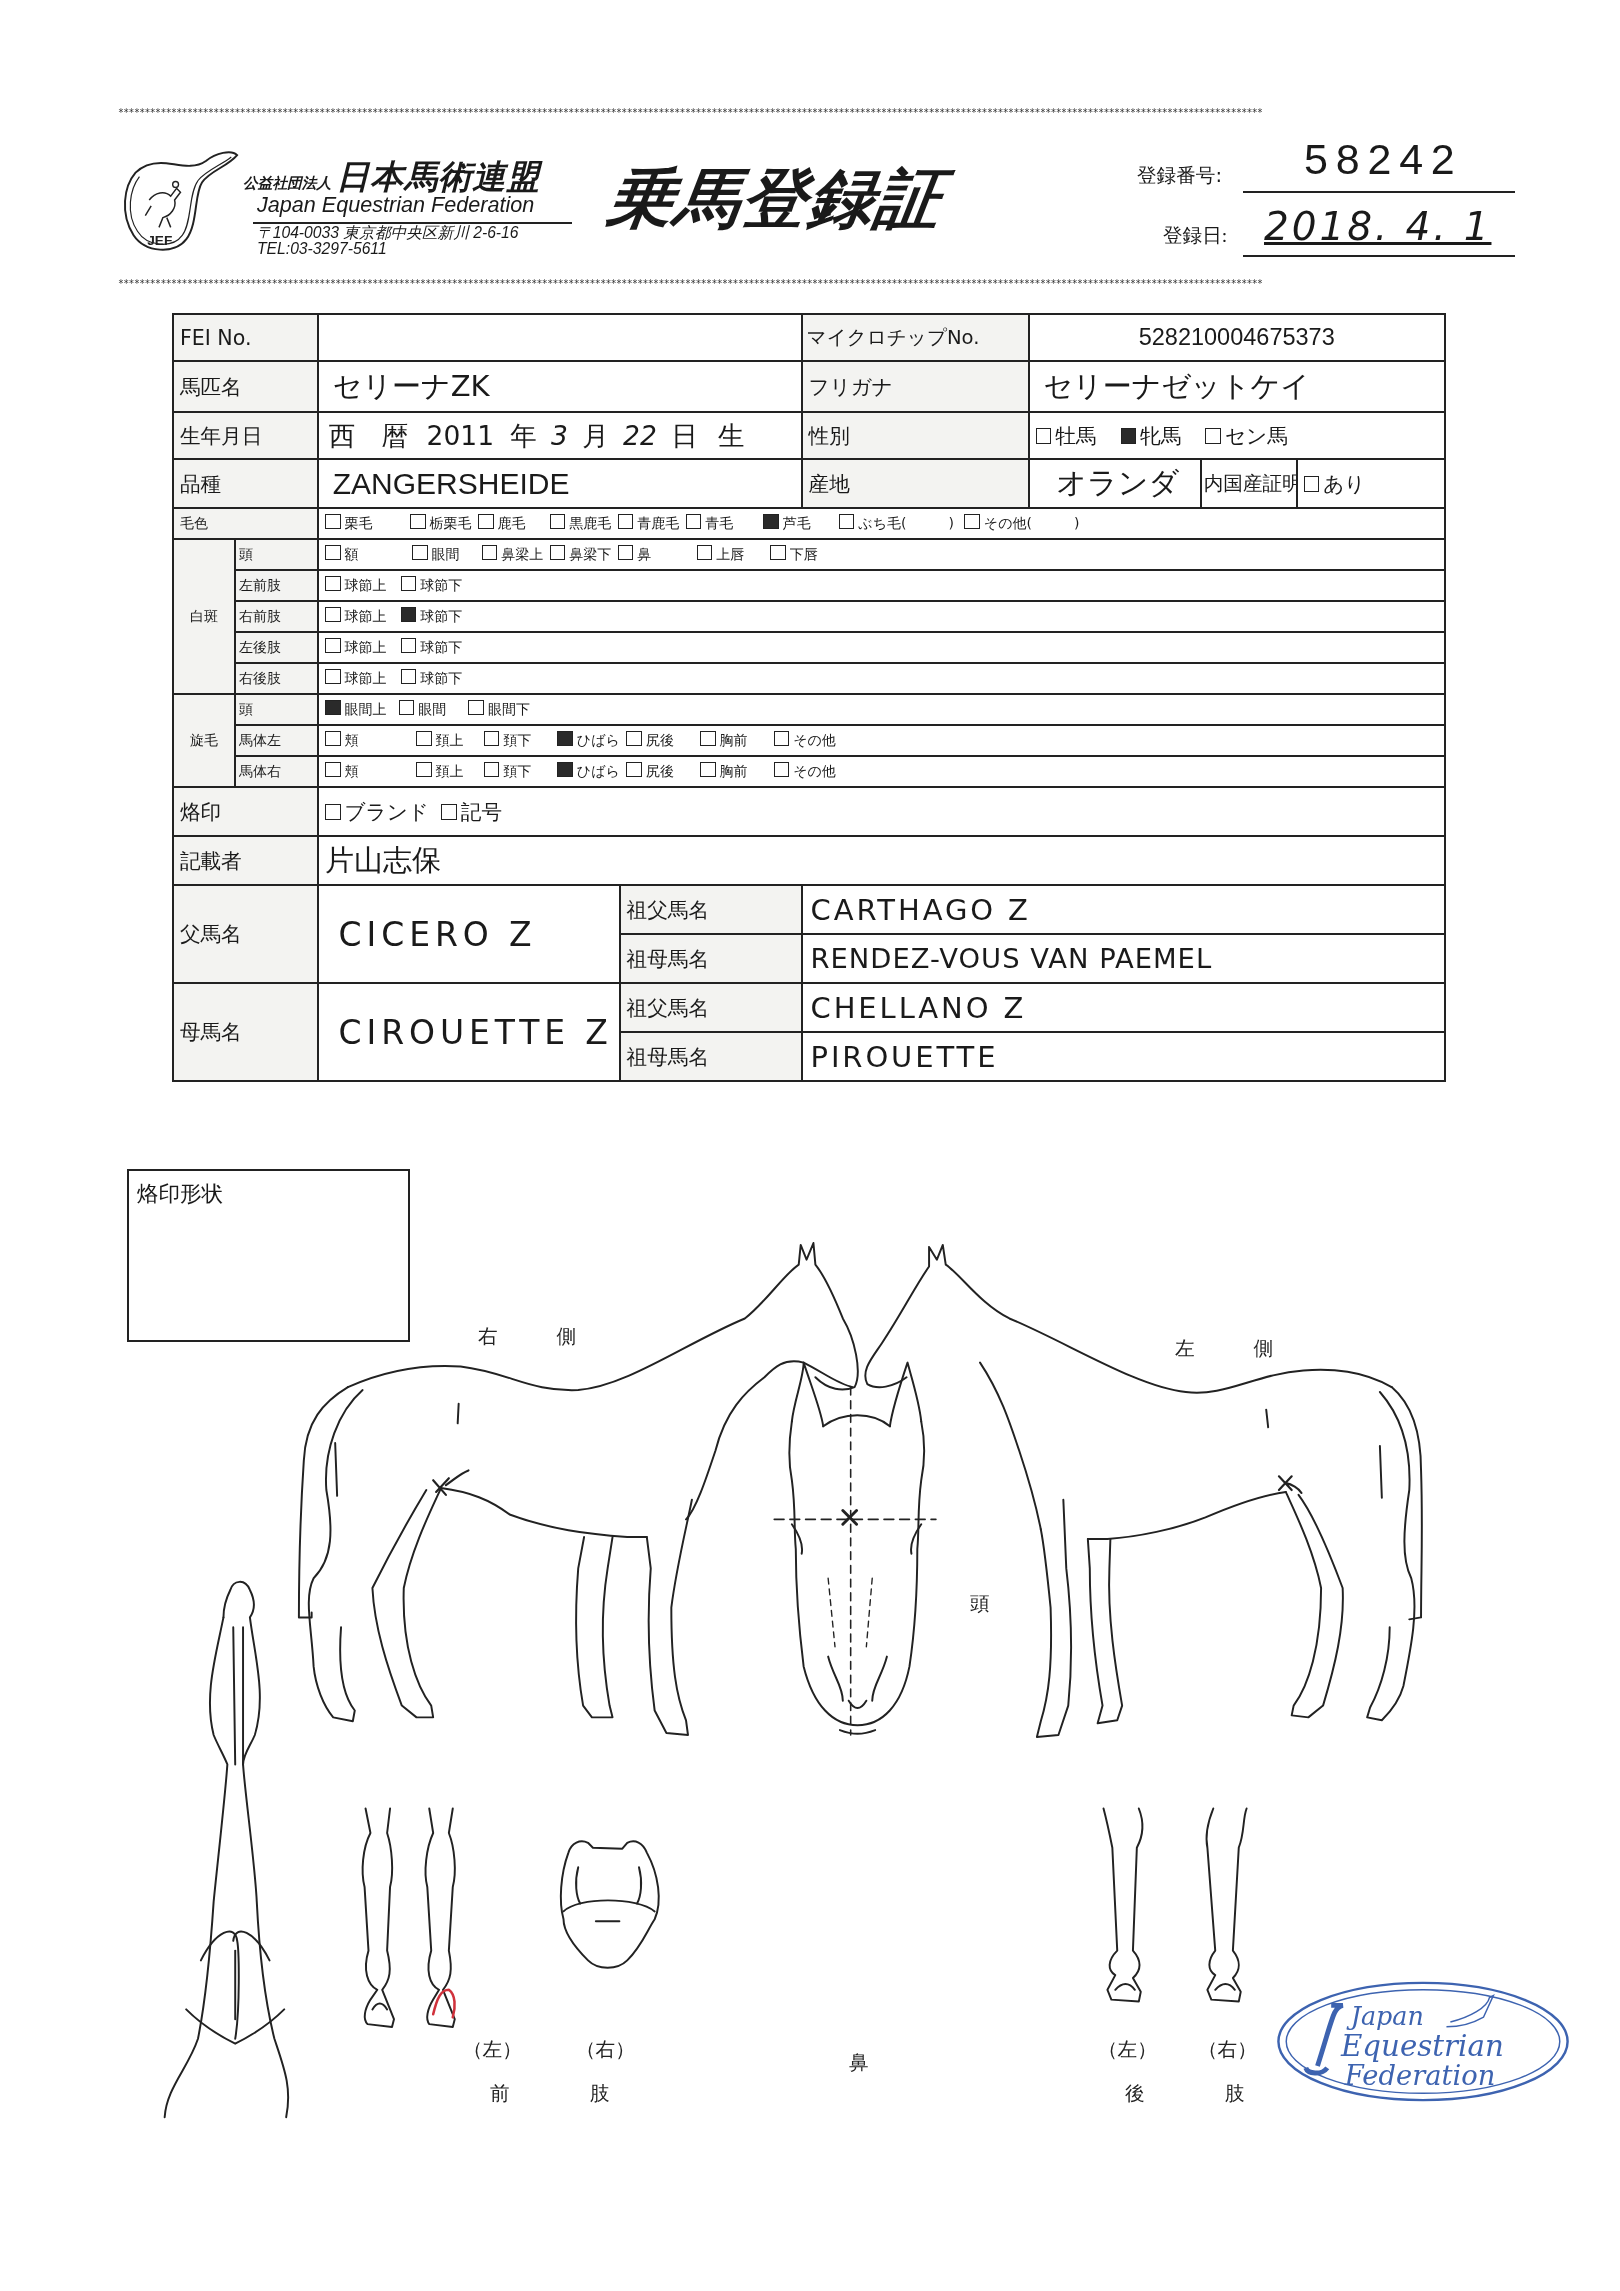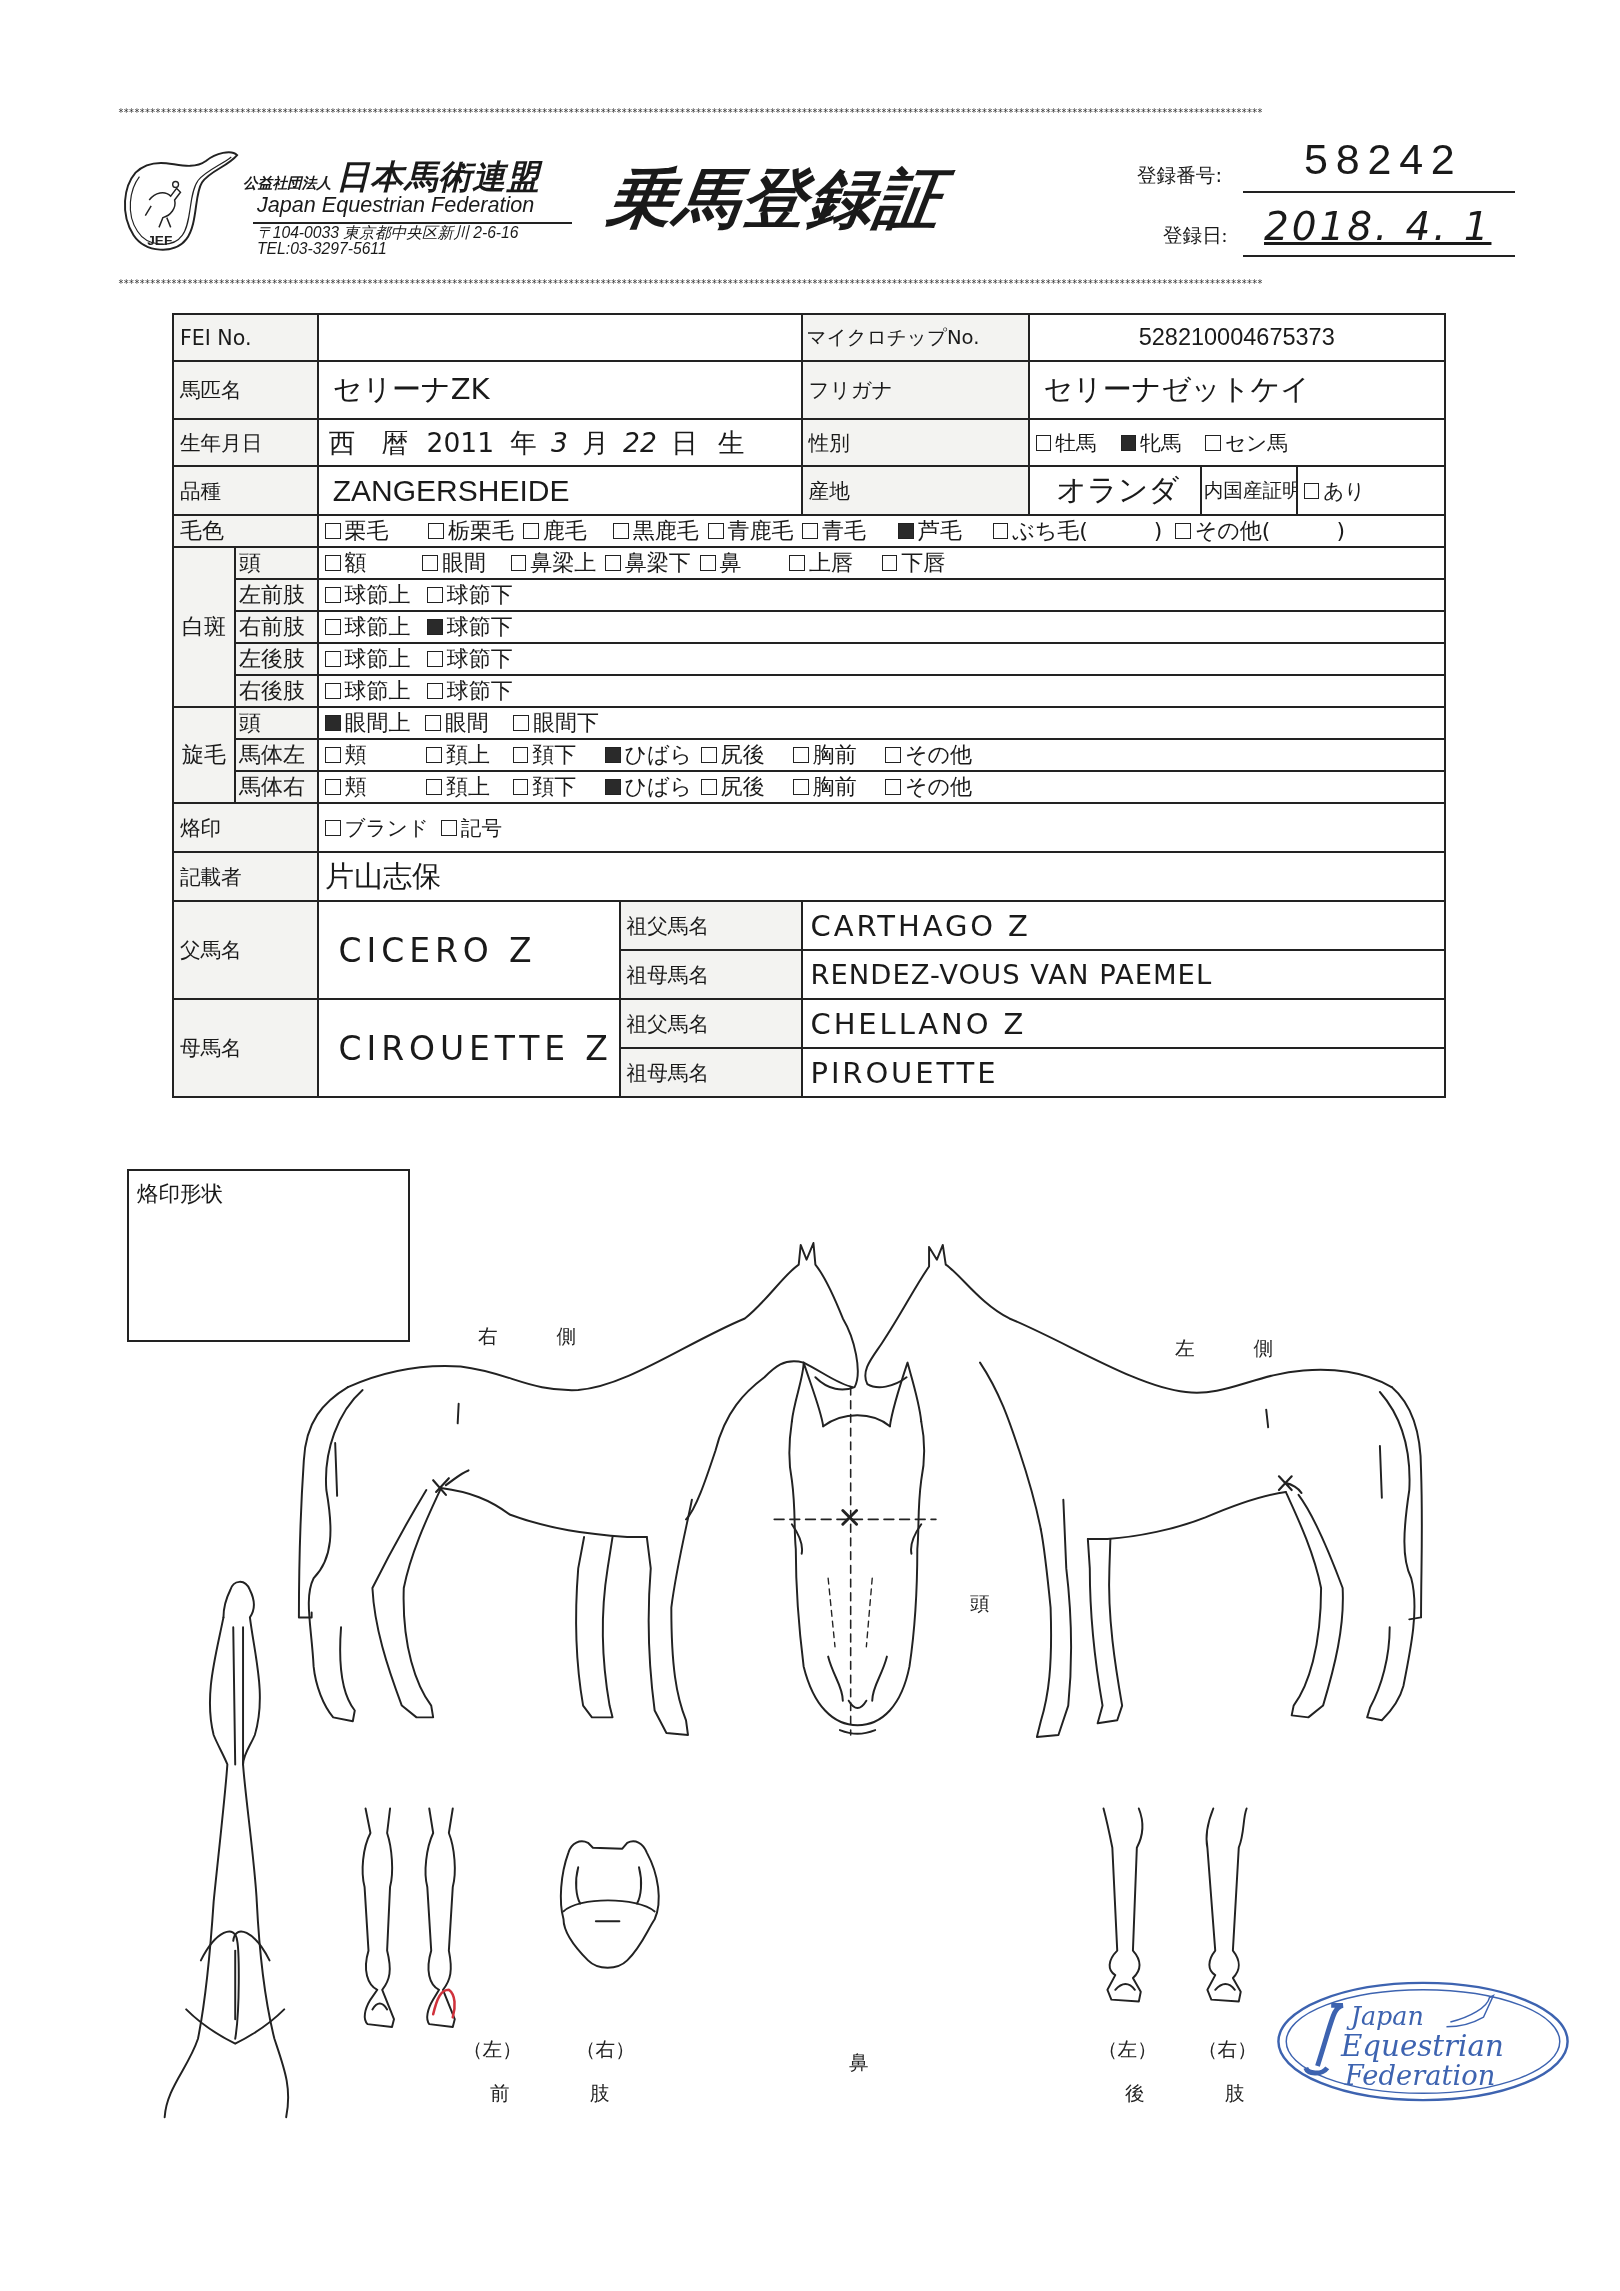--- a/index.html
+++ b/index.html
@@ -22,21 +22,21 @@
 
   table.form { position:absolute; left:172px; top:313px; width:1272px; border-collapse:collapse;
                table-layout:fixed; }
   table.form td { border:2px solid #222; padding:0 5.9px; font-size:20.6px; height:45px;
                   white-space:nowrap; overflow:hidden; vertical-align:middle; }
   table.form td.lbl { background:#f3f3f1; font-size:20.6px; }
   table.form td.lbl-sm { background:#f3f3f1; font-size:19.6px; padding:0 2.9px; }
   table.form td.val-big { font-size:29px; padding-left:13.7px; }
   table.form td.val-hand { font-size:33px; letter-spacing:4.9px; font-family:"DejaVu Sans",sans-serif; padding-left:19.6px; }
   table.form td.val-hand-sm { font-size:29px; letter-spacing:2.9px; font-family:"DejaVu Sans",sans-serif; padding-left:7.8px; }
-  table.form tr.short td { height:29px; font-size:22px; }
+  table.form tr.short td { height:29px; font-size:14px; }
   .cb { display:inline-block; width:13.7px; height:13.7px; border:1.5px solid #222; margin-right:3.9px;
         vertical-align:-1px; background:#fff; }
   .cb.on { background:#2a2a2a; }
   .opt { margin-right:17.6px; }
 
   .brand-box { position:absolute; left:127px; top:1169px; width:279px; height:169px; border:2px solid #222; }
   .brand-box span { position:absolute; left:7.8px; top:7.8px; font-size:21.6px; }
   .diag-label { position:absolute; font-size:19.6px; font-family:"DejaVu Serif",serif; color:#222; }
   .stamp { position:absolute; left:1274px; top:1978px; width:299px; height:127px; }
 </style>
@@ -87,21 +87,21 @@
   </colgroup>
 
   <tbody>
       <tr>
     <td class="lbl" colspan="2">FEI No.</td>
     <td colspan="3"></td>
     <td class="lbl" style="font-size:19.6px; padding:0 3.9px;">マイクロチップNo.</td>
     <td colspan="3" style="text-align:center; font-size:23.5px; font-family:'Liberation Sans',sans-serif;">528210004675373</td>
   </tr>
 
-  <tr style="height:58px">
+  <tr style="height:51px">
     <td class="lbl" colspan="2">馬匹名</td>
     <td class="val-big" colspan="3">セリーナZK</td>
     <td class="lbl">フリガナ</td>
     <td class="val-big" colspan="3">セリーナゼットケイ</td>
   </tr>
 
   <tr style="height:42px">
     <td class="lbl" colspan="2">生年月日</td>
     <td colspan="3" style="font-size:26.5px; padding-left:9.8px;">
       <span>西　暦</span>

